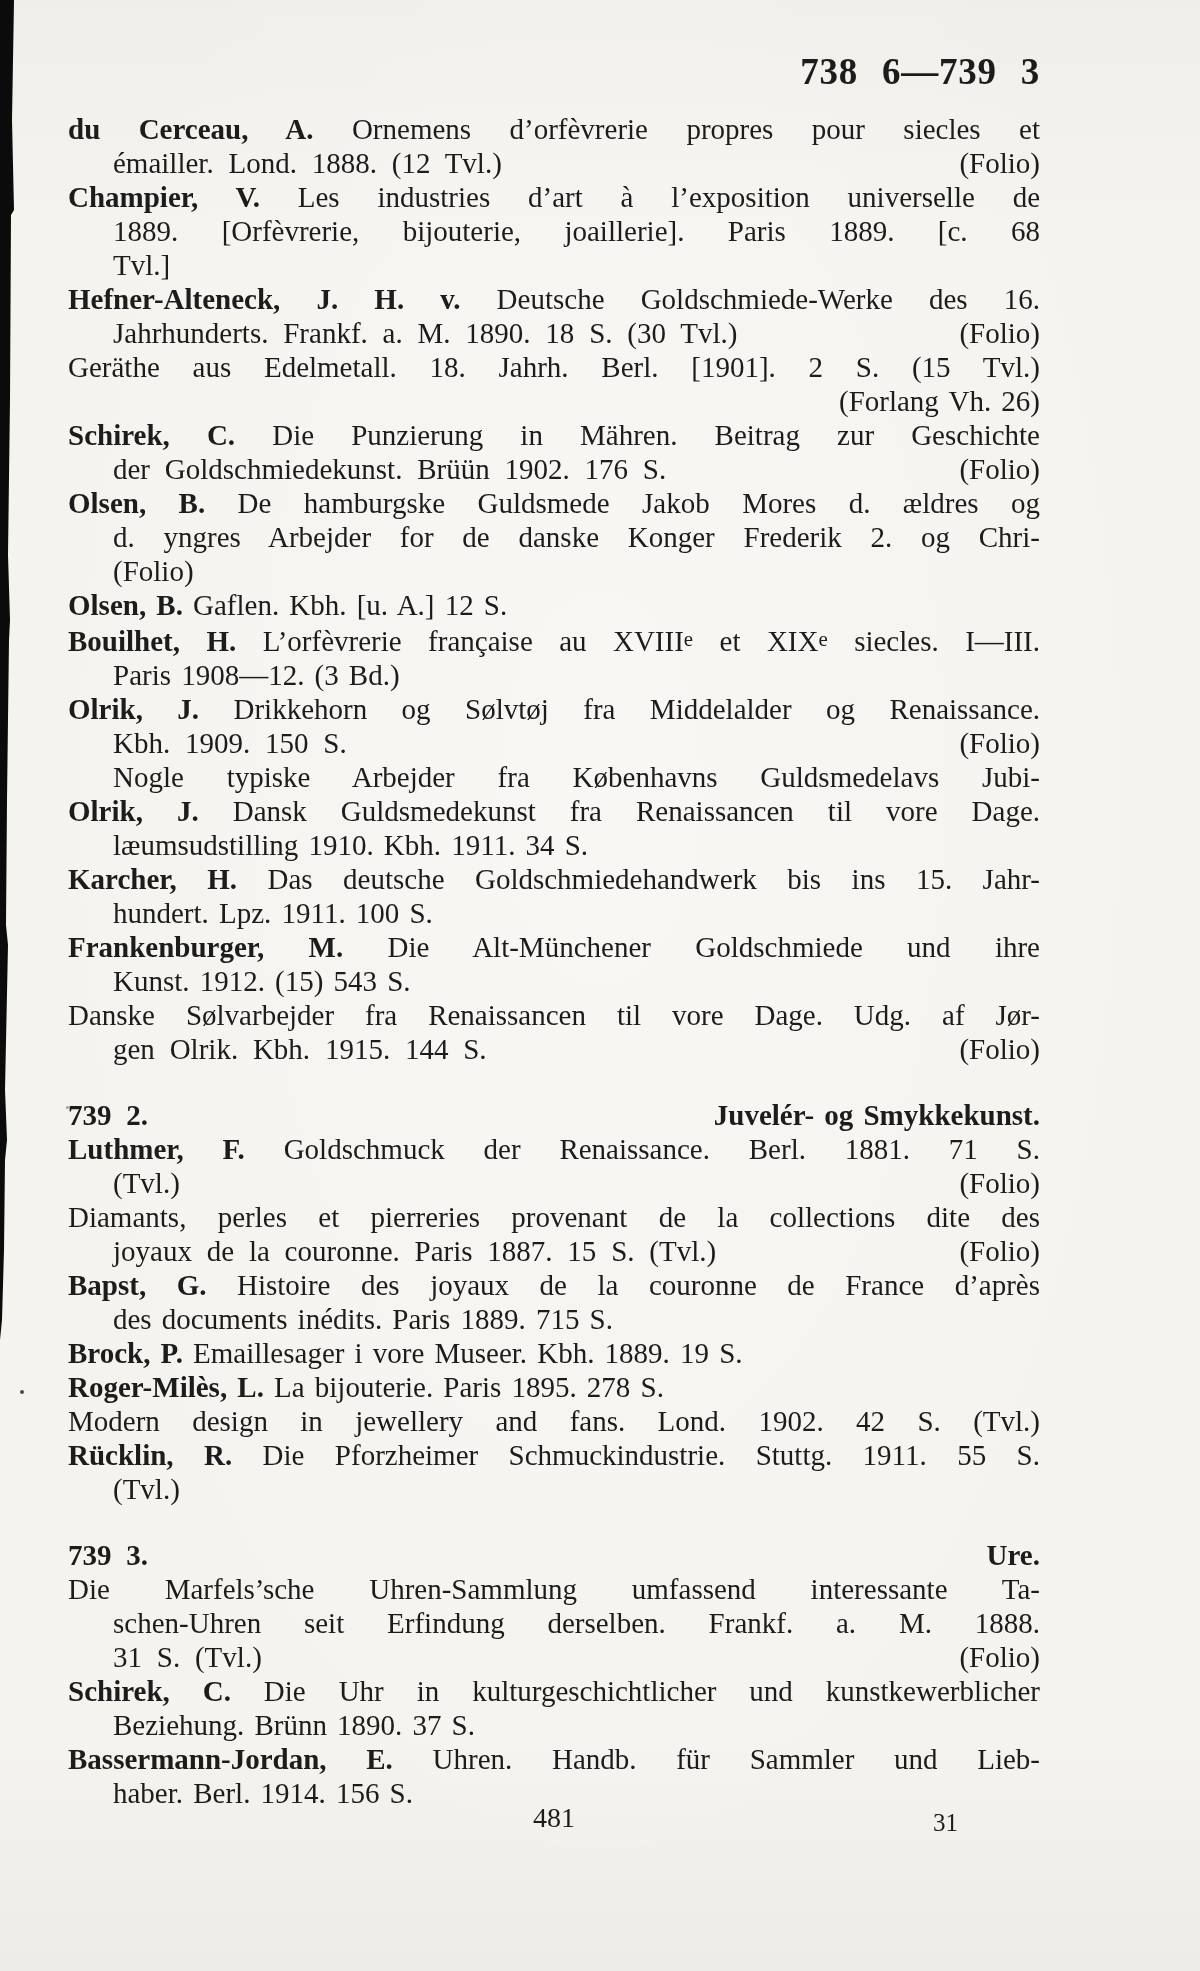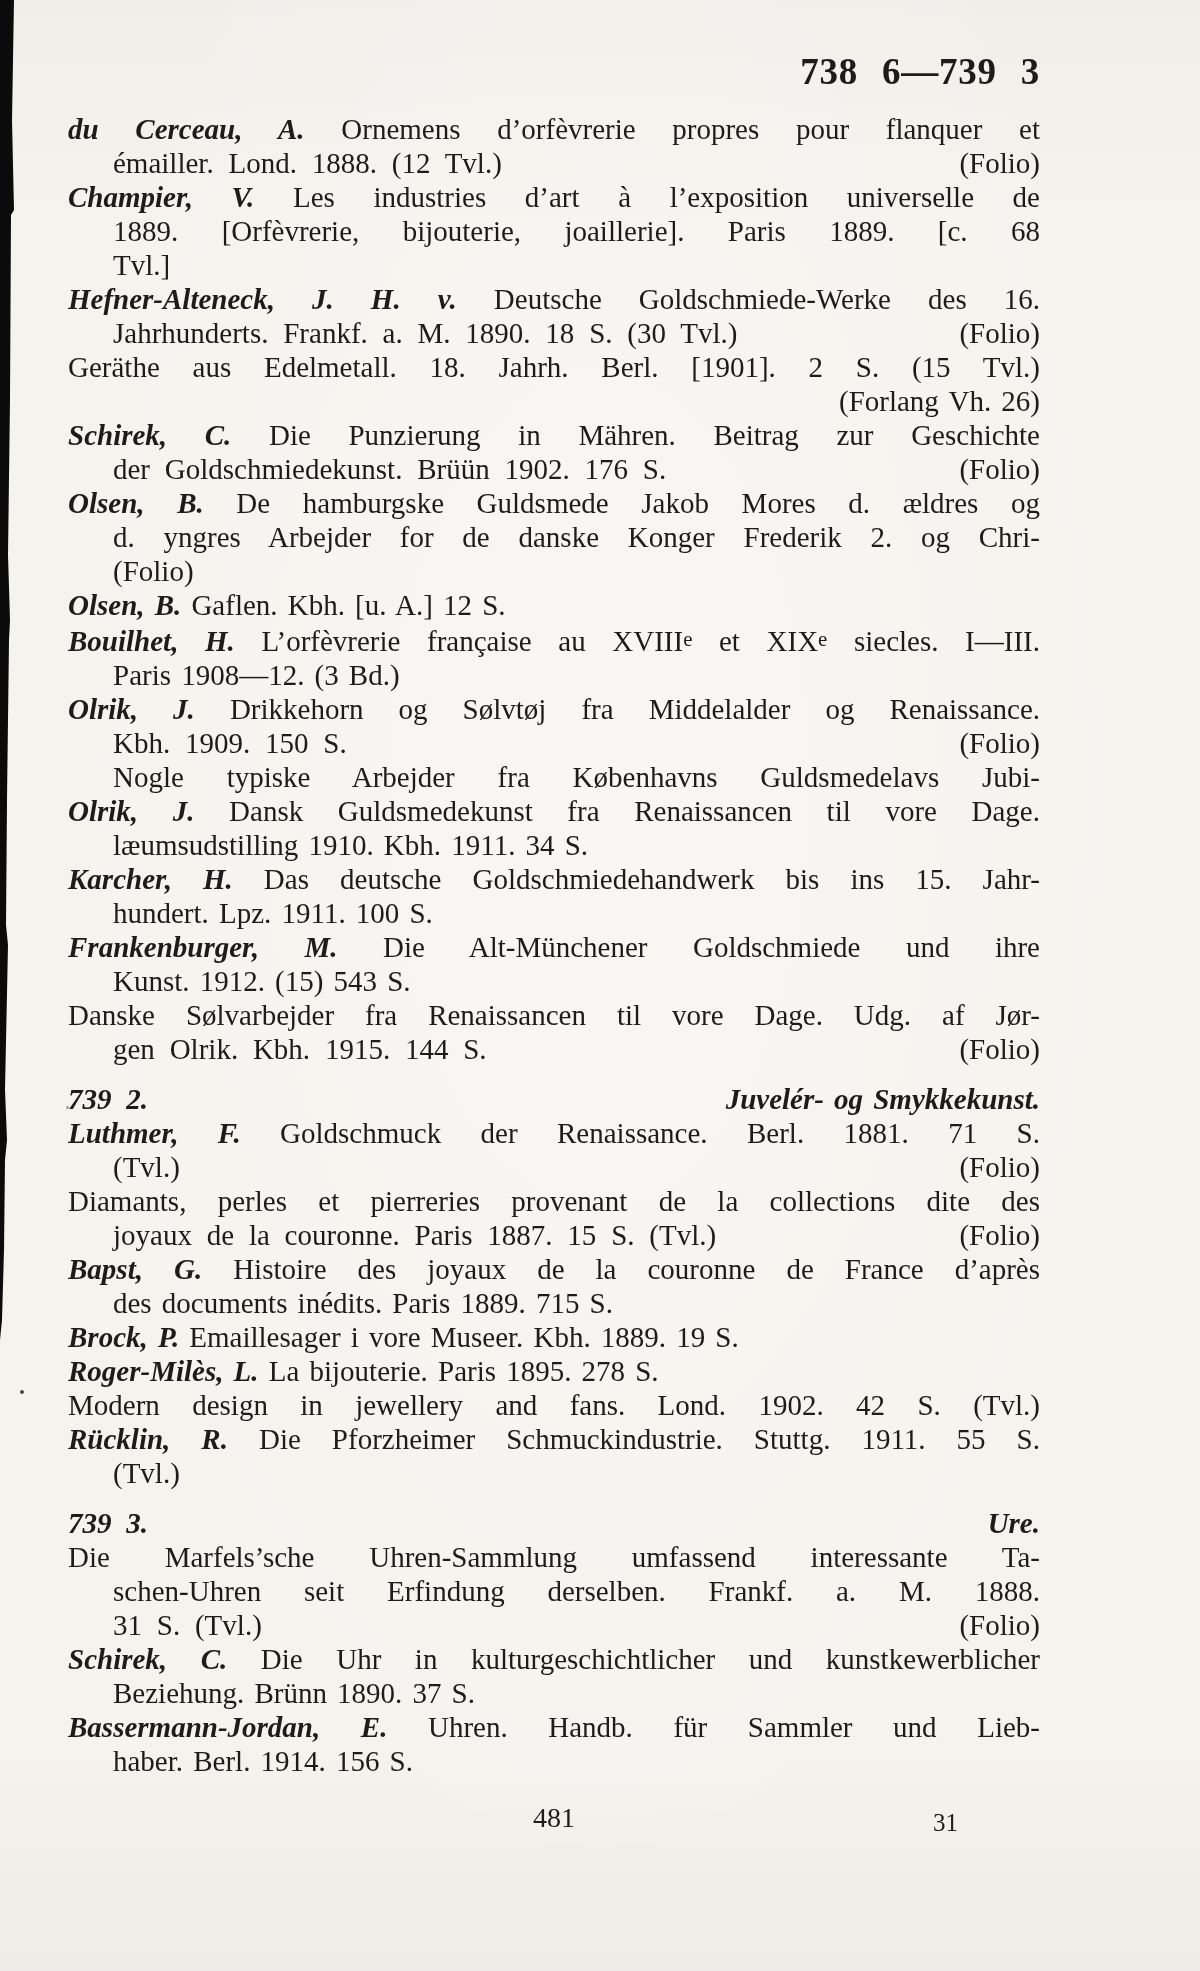--- a/index.html
+++ b/index.html
@@ -23,22 +23,22 @@
   }
   .text-block{
     position:absolute;top:112px;left:68px;width:972px;
     font-size:29px;line-height:34px;word-spacing:.1em;
   }
   .line{min-height:34px;white-space:nowrap;}
   .line.just{white-space:normal;text-align:justify;text-align-last:justify;}
   .line.indent{padding-left:45px;align-items:center;}
   .line.hasright{display:flex;justify-content:space-between;white-space:nowrap;}
   .line.hasright .left{word-spacing:.26em;}
-  .line.section{margin-top:16px;}
-  .b{font-weight:bold;font-style:italic;}
+  .line.section{margin-top:32px;}
+  .b{font-weight:bold;}
   .sup{font-size:.72em;vertical-align:.22em;}
   .footer-page{
     position:absolute;top:1800px;left:68px;width:972px;
     text-align:center;font-size:28px;line-height:36px;
   }
   .footer-sig{
     position:absolute;top:1808px;left:933px;
     font-size:25px;line-height:30px;
   }
   .scan-edge{position:absolute;left:0;top:0;}
@@ -53,21 +53,21 @@
 
 <svg class="scan-edge" width="22" height="1400" viewBox="0 0 22 1400">
   <path d="M0,0 L14,0 L12,120 L14,210 L11,215 L10,400 L8,555 L10,620 L9,640 L7,800 L6,925 L8,945 L5,1090 L7,1140 L5,1160 L4,1250 L2,1320 L0,1340 Z" fill="#0b0b0b"></path>
 </svg>
 <div class="speck s1"></div>
 <div class="speck s2"></div>
 
 <div class="running-head">738 6—739 3</div>
 
 <div class="text-block">
-    <div class="line just"><span class="left"><span class="b">du Cerceau, A.</span><span> Ornemens d’orfèvrerie propres pour flanquer et</span></span></div>
+    <div class="line just"><span class="left"><span class="b">du Cerceau, A.</span><span> Ornemens d’orfèvrerie propres pour siecles et</span></span></div>
     <div class="line indent hasright">
       <span class="left"><span>émailler. Lond. 1888. (12 Tvl.)</span></span>
       <span class="right">(Folio)</span>
     </div>
     <div class="line just"><span class="left"><span class="b">Champier, V.</span><span> Les industries d’art à l’exposition universelle de</span></span></div>
     <div class="line indent just"><span class="left"><span>1889. [Orfèvrerie, bijouterie, joaillerie]. Paris 1889. [c. 68</span></span></div>
     <div class="line indent"><span class="left"><span>Tvl.]</span></span></div>
     <div class="line just"><span class="left"><span class="b">Hefner-Alteneck, J. H. v.</span><span> Deutsche Goldschmiede-Werke des 16.</span></span></div>
     <div class="line indent hasright">
       <span class="left"><span>Jahrhunderts. Frankf. a. M. 1890. 18 S. (30 Tvl.)</span></span>

